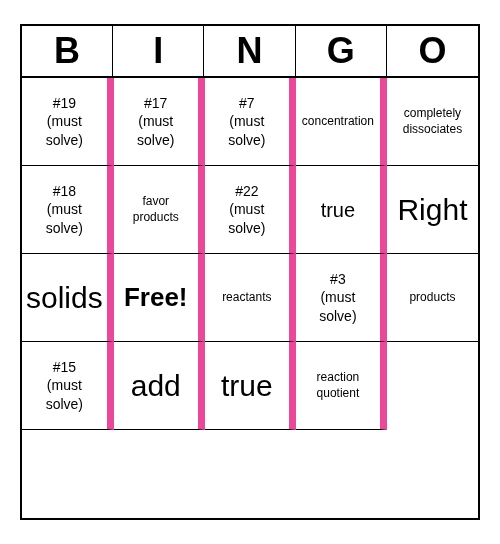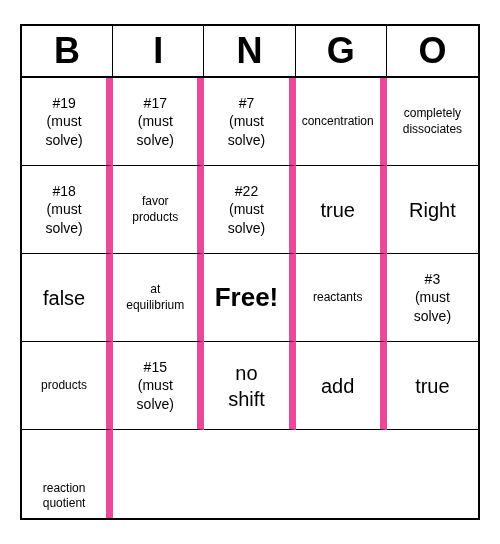--- a/index.html
+++ b/index.html
@@ -63,21 +63,21 @@
     .bingo-cell:nth-child(5n) {
       border-right: none;
     }
 
     .bingo-cell:nth-child(n+21) {
       border-bottom: none;
       align-items: flex-end;
     }
 
     .bingo-cell.large-text {
-      font-size: 20px;
+      font-size: 30px;
       font-weight: normal;
     }
 
     .bingo-cell.medium-text {
       font-size: 20px;
     }
 
     .bingo-cell.small-text {
       font-size: 12px;
     }
@@ -124,44 +124,38 @@
       <div class="bingo-cell">
         <span>#22<br>(must<br>solve)</span>
       </div>
       <div class="bingo-cell medium-text">
         <span>true</span>
       </div>
       <div class="bingo-cell large-text">
         <span>Right</span>
       </div>
       <div class="bingo-cell large-text">
-        <span>false</span>
-      </div>
-      <div class="bingo-cell small-text">
-        <span>at<br>equilibrium</span>
+        <span>solids</span>
       </div>
       <div class="bingo-cell free">
         <span>Free!</span>
       </div>
       <div class="bingo-cell small-text">
         <span>reactants</span>
       </div>
       <div class="bingo-cell">
         <span>#3<br>(must<br>solve)</span>
       </div>
       <div class="bingo-cell small-text">
         <span>products</span>
       </div>
       <div class="bingo-cell">
         <span>#15<br>(must<br>solve)</span>
       </div>
       <div class="bingo-cell large-text">
-        <span>no<br>shift</span>
-      </div>
-      <div class="bingo-cell large-text">
         <span>add</span>
       </div>
       <div class="bingo-cell large-text">
         <span>true</span>
       </div>
       <div class="bingo-cell small-text">
         <span>reaction<br>quotient</span>
       </div>
     </div>
 </div>

